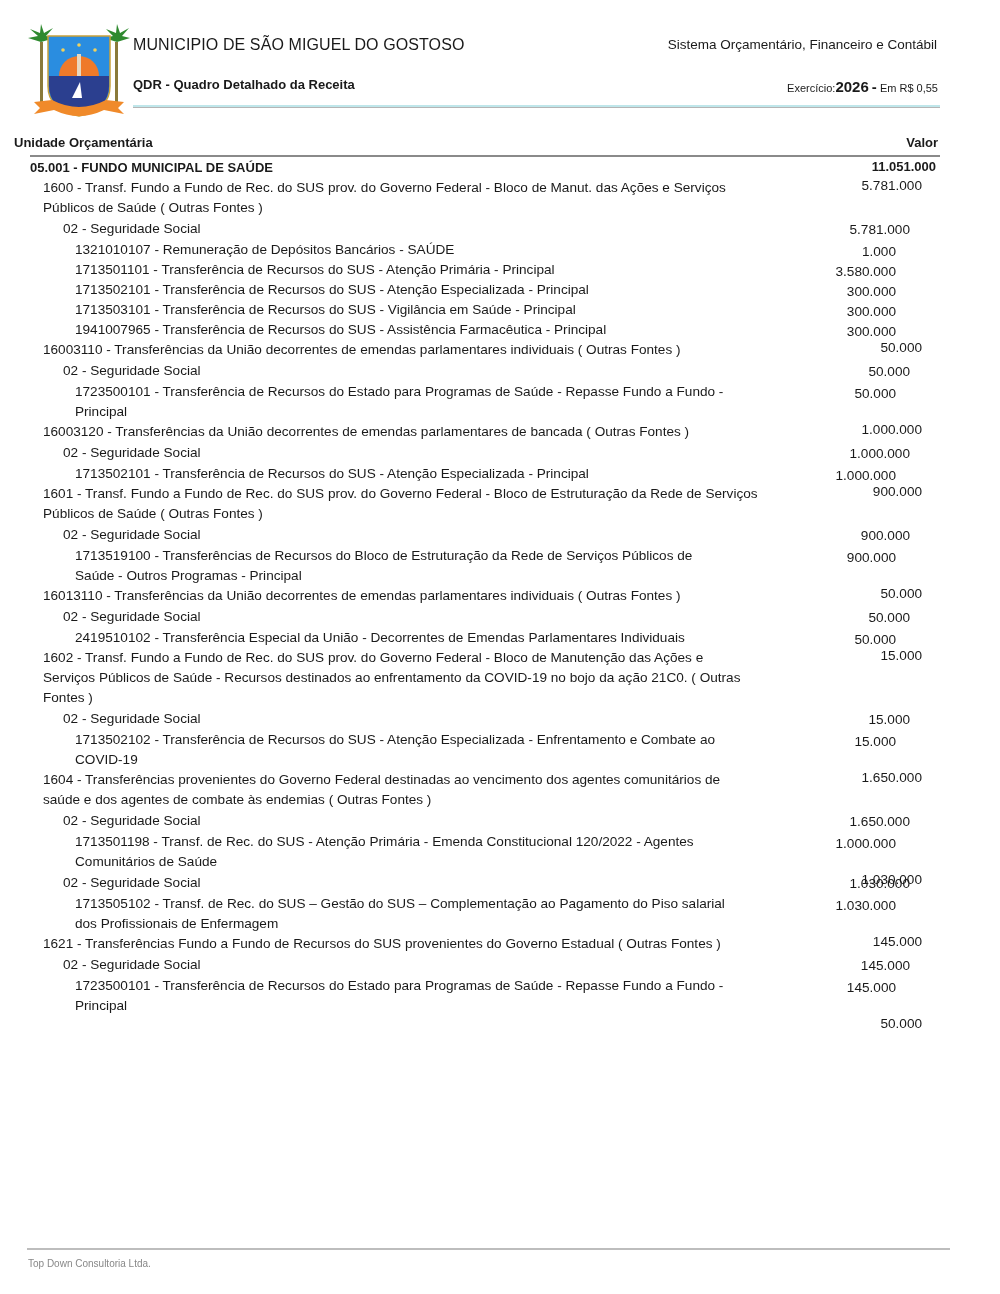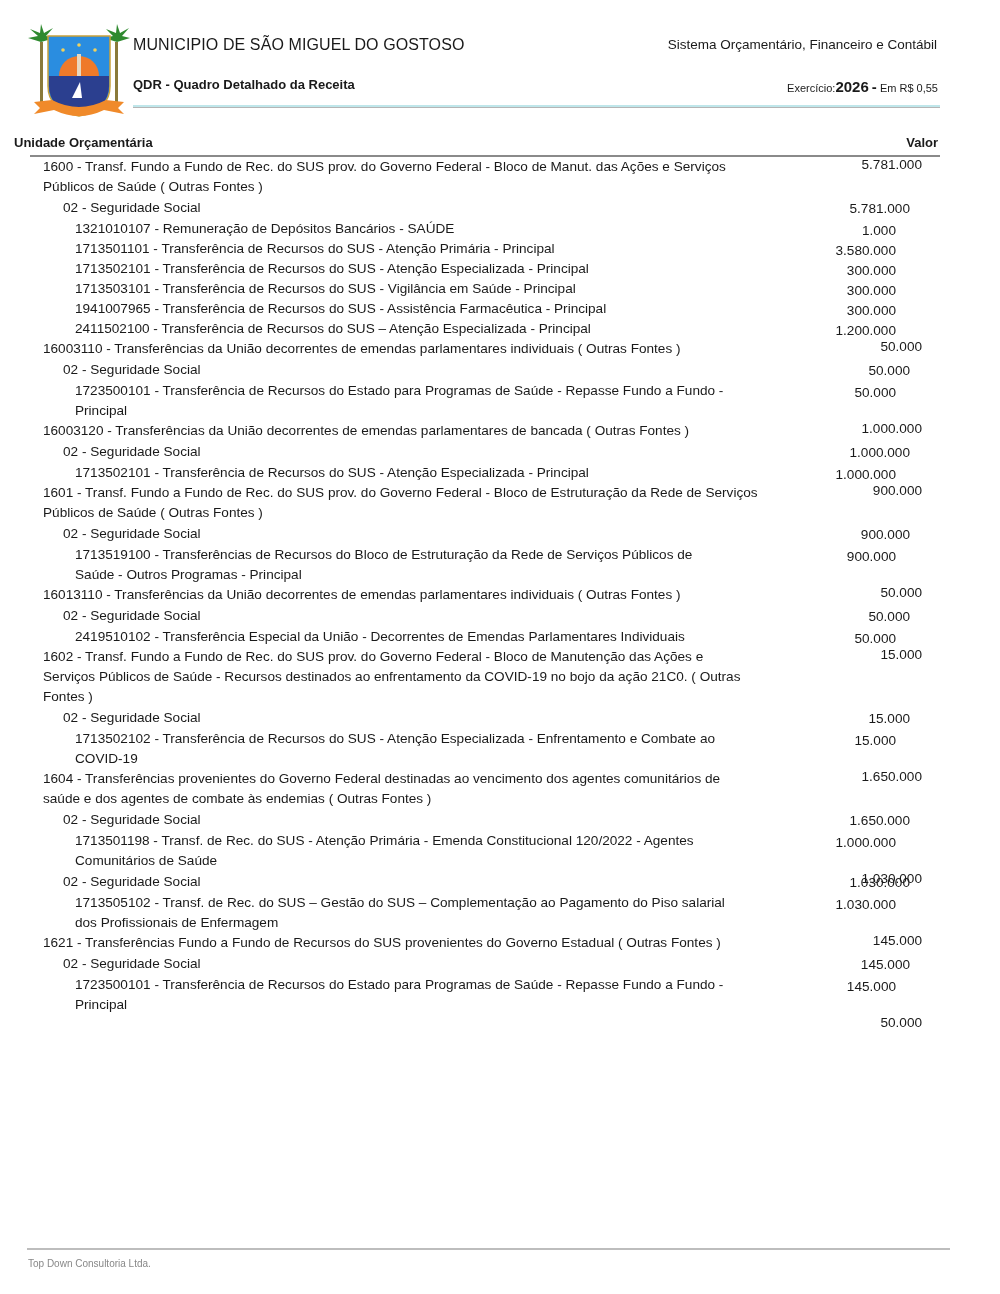--- a/index.html
+++ b/index.html
@@ -65,20 +65,24 @@
 </div>
 <div class="hdr-line"></div>
 
 <div class="col-hdr">
   <span>Unidade Orçamentária</span>
   <span>Valor</span>
 </div>
 <div class="col-line"></div>
 
 <div class="rows" id="rows">
+    <div class="row lvl0">
+      <span class="txt">05.001 - FUNDO MUNICIPAL DE SAÚDE</span>
+      <span class="val">11.051.000</span>
+    </div>
     <div class="row lvl1">
       <span class="txt">1600 - Transf. Fundo a Fundo de Rec. do SUS prov. do Governo Federal - Bloco de Manut.  das Ações e Serviços Públicos de Saúde ( Outras Fontes )</span>
       <span class="val">5.781.000</span>
     </div>
     <div class="row lvl2">
       <span class="txt">02 - Seguridade Social</span>
       <span class="val">5.781.000</span>
     </div>
     <div class="row lvl3">
       <span class="txt">1321010107 - Remuneração de Depósitos Bancários - SAÚDE</span>
@@ -93,24 +97,20 @@
       <span class="val">300.000</span>
     </div>
     <div class="row lvl3">
       <span class="txt">1713503101 - Transferência de Recursos do SUS - Vigilância em Saúde - Principal</span>
       <span class="val">300.000</span>
     </div>
     <div class="row lvl3">
       <span class="txt">1941007965 - Transferência de Recursos do SUS - Assistência Farmacêutica - Principal</span>
       <span class="val">300.000</span>
     </div>
-    <div class="row lvl3">
-      <span class="txt">2411502100 - Transferência de Recursos do SUS – Atenção Especializada - Principal</span>
-      <span class="val">1.200.000</span>
-    </div>
     <div class="row lvl1">
       <span class="txt">16003110 - Transferências da União decorrentes de emendas parlamentares individuais ( Outras Fontes )</span>
       <span class="val">50.000</span>
     </div>
     <div class="row lvl2">
       <span class="txt">02 - Seguridade Social</span>
       <span class="val">50.000</span>
     </div>
     <div class="row lvl3">
       <span class="txt">1723500101 - Transferência de Recursos do Estado para Programas de Saúde - Repasse Fundo a Fundo - Principal</span>

